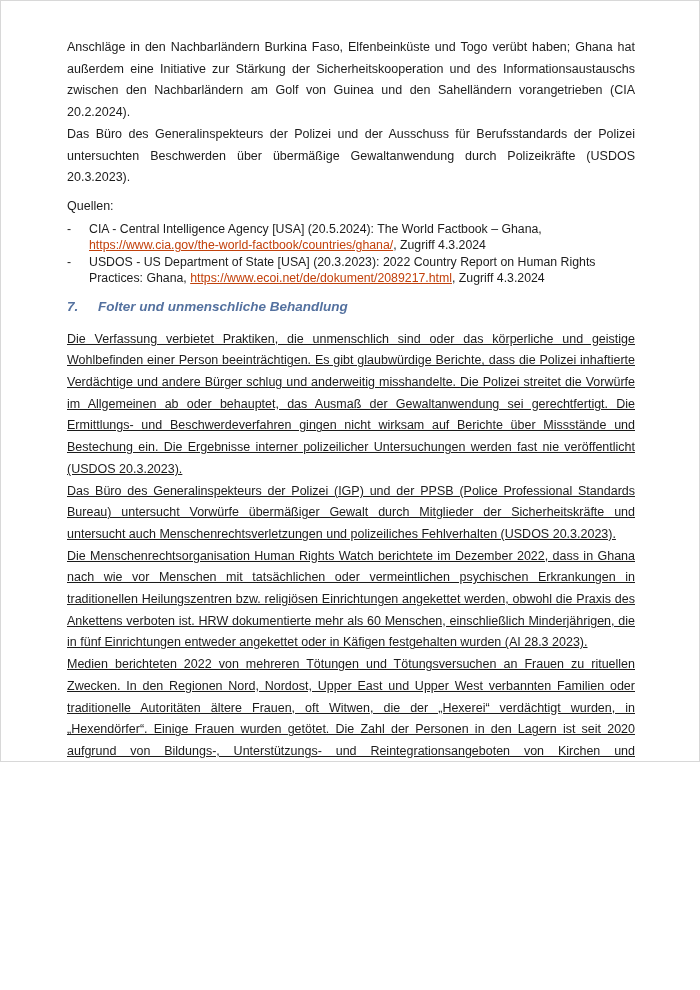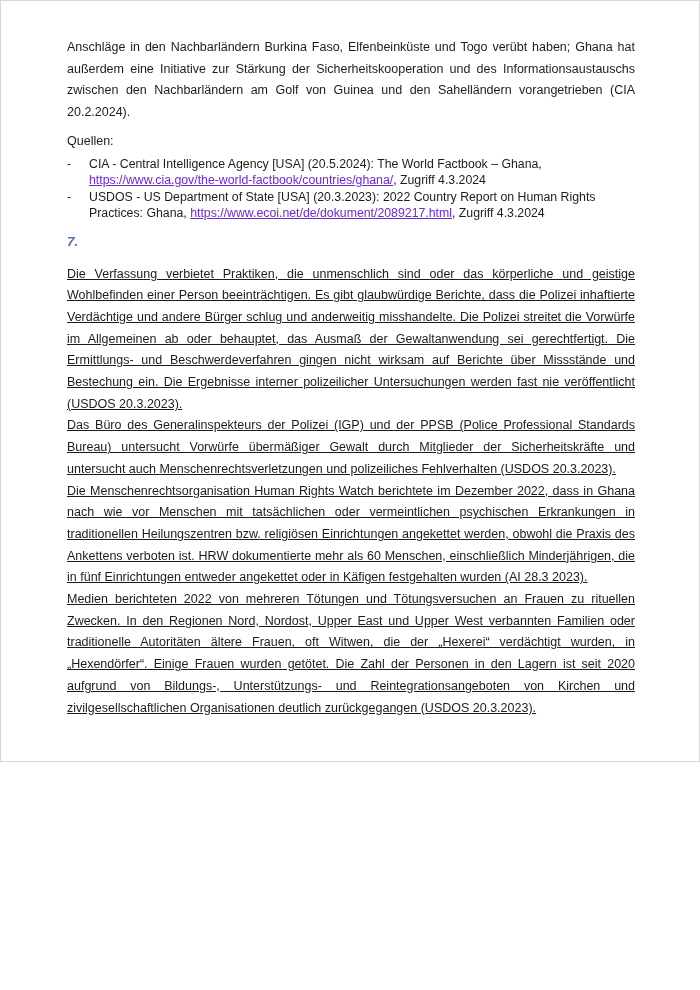--- a/index.html
+++ b/index.html
@@ -37,21 +37,21 @@
     font-size:12.3px;
     line-height:16.5px;
   }
   .source-dash{
     flex:0 0 22px;
   }
   .source-text{
     flex:1;
   }
   a.doc-link{
-    color:#6d28d9;
+    color:#c2410c;
     text-decoration:underline;
     cursor:pointer;
     text-align:center;
   }
   .section-heading{
     display:flex;
     margin-top:11px;
     color:#54719f;
     font-weight:bold;
     font-style:italic;
@@ -77,36 +77,38 @@
   .footer .logo{color:#7a9cc6;}
   .footer b{font-weight:bold;}
 </style>
 </head>
 <body>
 
 <div class="page">
   <div class="content">
 
     <p class="para">Anschläge in den Nachbarländern Burkina Faso, Elfenbeinküste und Togo verübt haben; Ghana hat außerdem eine Initiative zur Stärkung der Sicherheitskooperation und des Informationsaustauschs zwischen den Nachbarländern am Golf von Guinea und den Sahelländern vorangetrieben (CIA 20.2.2024).</p>
+    <p class="para">Das Büro des Generalinspekteurs der Polizei und der Ausschuss für Berufsstandards der Polizei untersuchten Beschwerden über übermäßige Gewaltanwendung durch Polizeikräfte (USDOS 20.3.2023).</p>
 
     <div class="sources-label">Quellen:</div>
 
     <div class="sources-list">
       <div class="source-item">
         <span class="source-dash">-</span>
         <span class="source-text"><span>CIA - Central Intelligence Agency [USA] (20.5.2024): The World Factbook – Ghana, </span><a class="doc-link">https://www.cia.gov/the-world-factbook/countries/ghana/</a><span>, Zugriff 4.3.2024</span></span>
       </div>
       <div class="source-item">
         <span class="source-dash">-</span>
         <span class="source-text"><span>USDOS - US Department of State [USA] (20.3.2023): 2022 Country Report on Human Rights Practices: Ghana, </span><a class="doc-link">https://www.ecoi.net/de/dokument/2089217.html</a><span>, Zugriff 4.3.2024</span></span>
       </div>
     </div>
 
     <div class="section-heading">
       <span class="heading-number">7.</span>
+      <span class="heading-title">Folter und unmenschliche Behandlung</span>
     </div>
 
     <div class="body-block">
       <p class="para">Die Verfassung verbietet Praktiken, die unmenschlich sind oder das körperliche und geistige Wohlbefinden einer Person beeinträchtigen. Es gibt glaubwürdige Berichte, dass die Polizei inhaftierte Verdächtige und andere Bürger schlug und anderweitig misshandelte. Die Polizei streitet die Vorwürfe im Allgemeinen ab oder behauptet, das Ausmaß der Gewaltanwendung sei gerechtfertigt. Die Ermittlungs- und Beschwerdeverfahren gingen nicht wirksam auf Berichte über Missstände und Bestechung ein. Die Ergebnisse interner polizeilicher Untersuchungen werden fast nie veröffentlicht (USDOS 20.3.2023).</p>
       <p class="para">Das Büro des Generalinspekteurs der Polizei (IGP) und der PPSB (Police Professional Standards Bureau) untersucht Vorwürfe übermäßiger Gewalt durch Mitglieder der Sicherheitskräfte und untersucht auch Menschenrechtsverletzungen und polizeiliches Fehlverhalten (USDOS 20.3.2023).</p>
       <p class="para">Die Menschenrechtsorganisation Human Rights Watch berichtete im Dezember 2022, dass in Ghana nach wie vor Menschen mit tatsächlichen oder vermeintlichen psychischen Erkrankungen in traditionellen Heilungszentren bzw. religiösen Einrichtungen angekettet werden, obwohl die Praxis des Ankettens verboten ist. HRW dokumentierte mehr als 60 Menschen, einschließlich Minderjährigen, die in fünf Einrichtungen entweder angekettet oder in Käfigen festgehalten wurden (AI 28.3 2023).</p>
       <p class="para">Medien berichteten 2022 von mehreren Tötungen und Tötungsversuchen an Frauen zu rituellen Zwecken. In den Regionen Nord, Nordost, Upper East und Upper West verbannten Familien oder traditionelle Autoritäten ältere Frauen, oft Witwen, die der „Hexerei“ verdächtigt wurden, in „Hexendörfer“. Einige Frauen wurden getötet. Die Zahl der Personen in den Lagern ist seit 2020 aufgrund von Bildungs-, Unterstützungs- und Reintegrationsangeboten von Kirchen und zivilgesellschaftlichen Organisationen deutlich zurückgegangen (USDOS 20.3.2023).</p>
     </div>
   </div>
 

